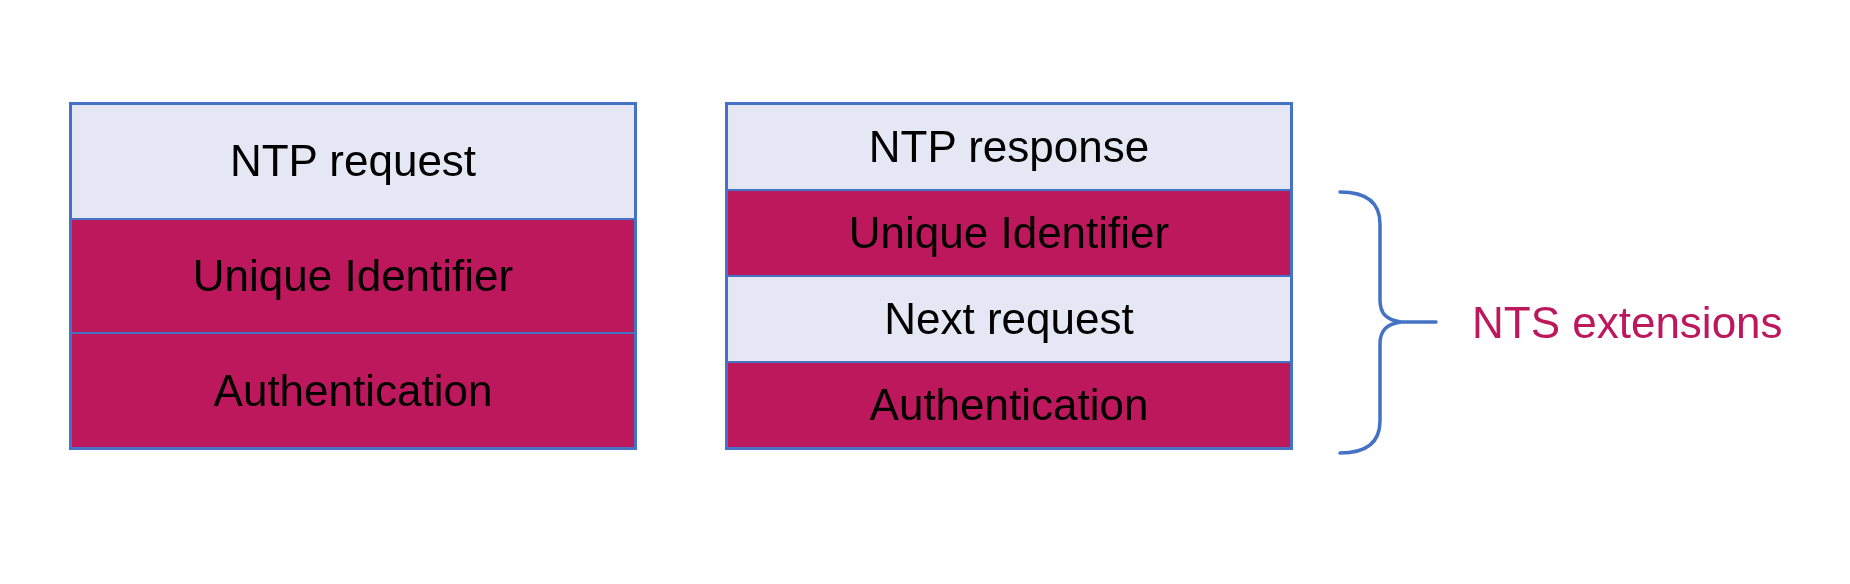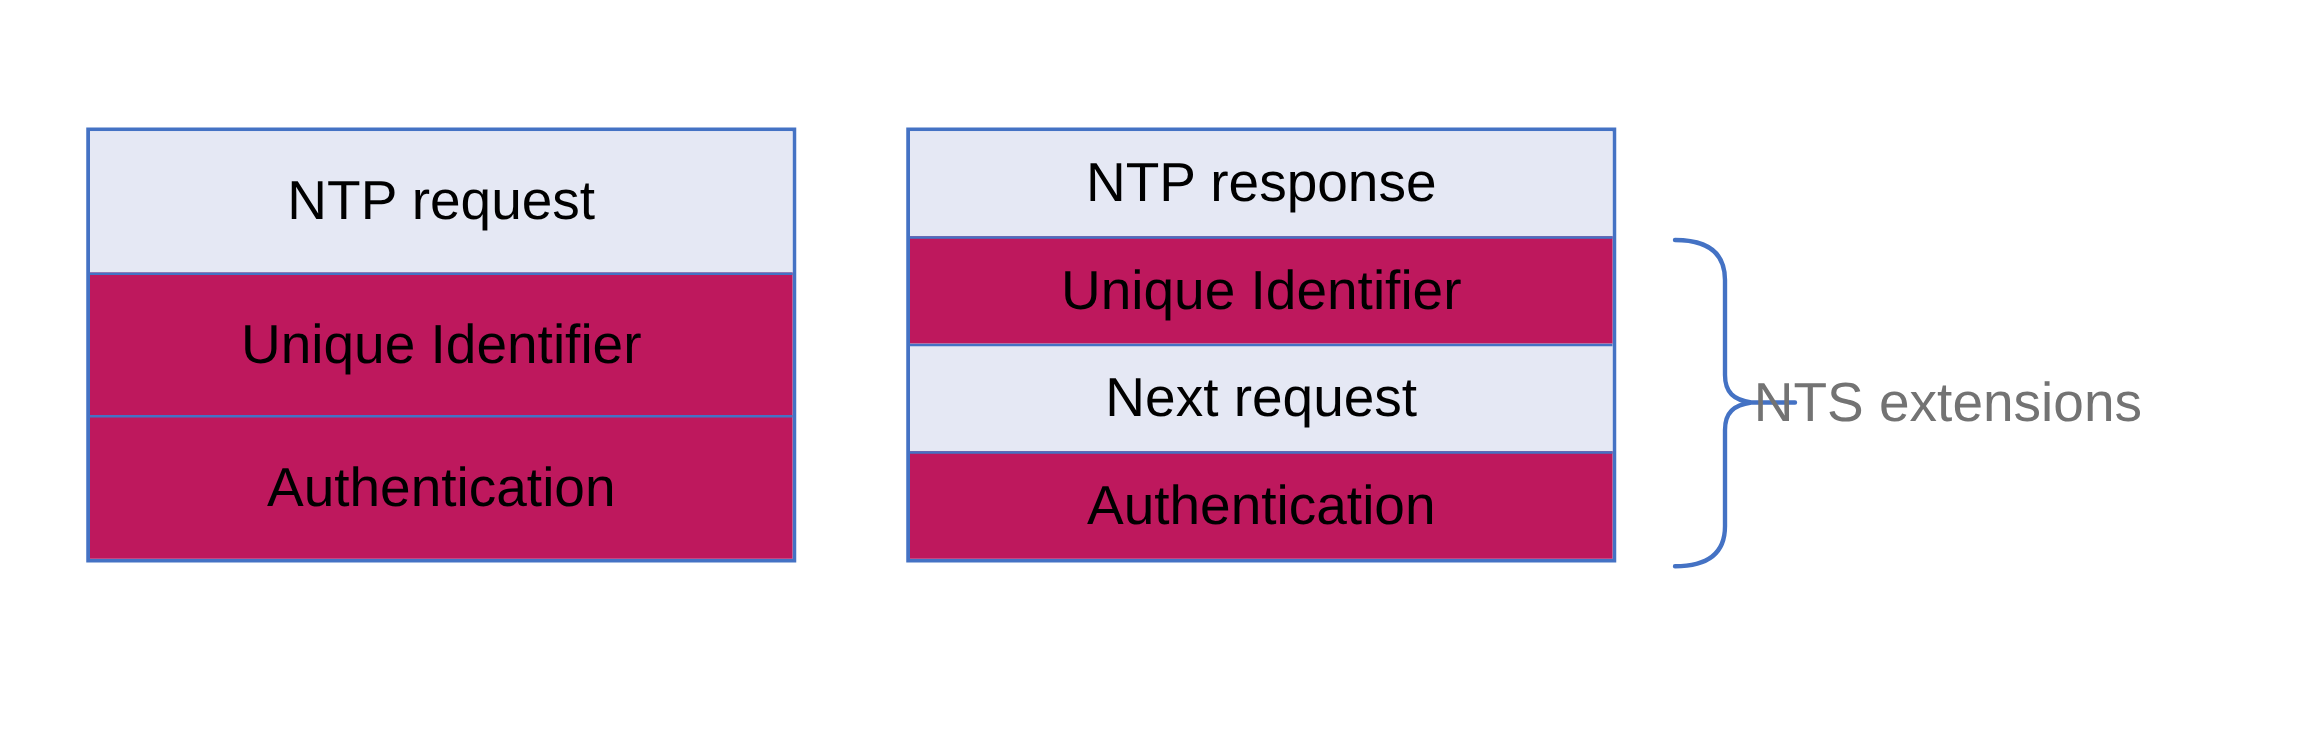--- a/index.html
+++ b/index.html
@@ -41,25 +41,25 @@
   .row.dark  { background: #be185d; }
   .brace-svg {
     position: absolute;
     left: 1330px;
     top: 178px;
     width: 120px;
     height: 292px;
   }
   .brace-label {
     position: absolute;
-    left: 1403px;
+    left: 1472px;
     top: 299px;
     font-size: 44px;
     line-height: 48px;
-    color: #737373;
+    color: #be185d;
     white-space: nowrap;
   }
 </style>
 </head>
 <body>
 
 <div class="canvas">
 
   <div class="packet-table left">
     <div class="row light">

